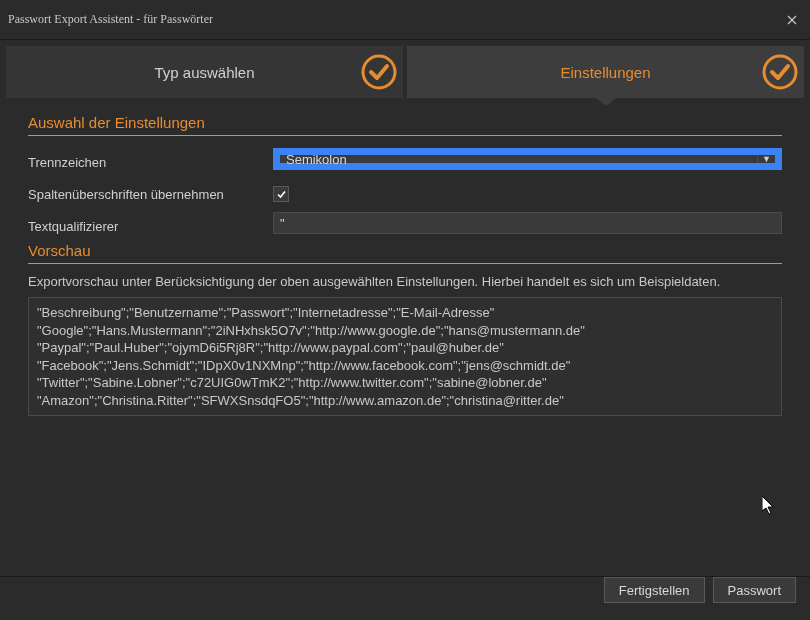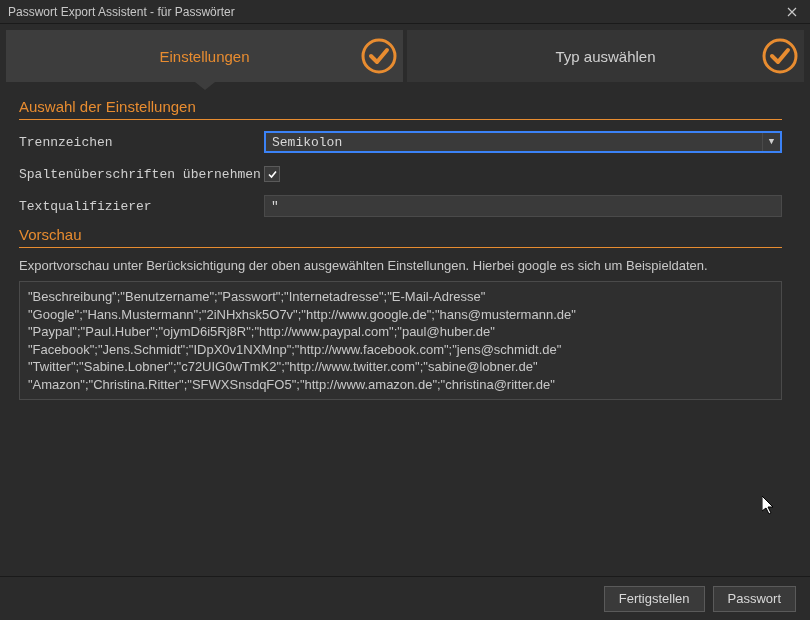--- a/index.html
+++ b/index.html
@@ -7,27 +7,28 @@
       width: 810px;
       height: 620px;
       background: #2b2b2b;
       font-family: "Segoe UI", Arial, sans-serif;
       font-size: 13px;
       color: #d0d0d0;
       overflow: hidden;
       position: relative;
     }
     .titlebar {
-      height: 24px;
+      height: 40px;
       background: #2b2b2b;
       display: flex;
       align-items: center;
       padding: 0 8px;
       justify-content: space-between;
       border-bottom: 1px solid #1a1a1a;
+      font-family: Liberation Serif, serif;
     }
     .titlebar-title {
       font-size: 12px;
       color: #c8c8c8;
     }
     .close-btn {
       width: 20px;
       height: 20px;
       display: flex;
       align-items: center;
@@ -72,48 +73,47 @@
     }
     .tab-check {
       position: absolute;
       right: 6px;
       top: 50%;
       transform: translateY(-50%);
       width: 36px;
       height: 36px;
     }
     .content {
-      padding: 16px 28px 60px 19px;
+      padding: 16px 28px 60px 28px;
     }
     .section-title {
       color: #e88c30;
       font-size: 15px;
       padding-bottom: 4px;
       border-bottom: 1px solid #e88c30;
       margin-bottom: 10px;
     }
     .form-row {
       display: flex;
-      align-items: center;
+      align-items: flex-end;
       margin-bottom: 8px;
       min-height: 24px;
-      font-family: Liberation Mono, monospace;
     }
     .form-label {
       width: 245px;
       color: #d0d0d0;
       font-size: 13px;
     }
     .form-control {
       flex: 1;
     }
     .select-wrap {
       display: flex;
       background: #3a3a3a;
-      border: 2px solid #3b82f6;
+      border: 7px solid #3b82f6;
       height: 22px;
       align-items: center;
     }
     .select-text {
       flex: 1;
       padding: 0 6px;
       color: #d8d8d8;
       font-size: 13px;
     }
     .select-arrow {
@@ -165,21 +165,21 @@
     }
     .footer {
       position: absolute;
       bottom: 0;
       left: 0;
       right: 0;
       height: 44px;
       border-top: 1px solid #1a1a1a;
       display: flex;
       justify-content: flex-end;
-      align-items: center;
+      align-items: flex-start;
       padding: 0 14px;
       gap: 8px;
       background: #2b2b2b;
     }
     .btn {
       background: #3a3a3a;
       border: 1px solid #5a5a5a;
       color: #d8d8d8;
       padding: 4px 14px;
       font-size: 13px;
@@ -201,31 +201,31 @@
 <div class="titlebar">
   <span class="titlebar-title">Passwort Export Assistent - für Passwörter</span>
   <div class="close-btn">
     <svg width="10" height="10" viewBox="0 0 10 10">
         <path d="M1 1 L9 9 M9 1 L1 9" stroke="#c8c8c8" stroke-width="1.2"></path>
       </svg>
   </div>
 </div>
 
 <div class="tabs">
-  <div class="tab active">
-    <span>Einstellungen</span>
+  <div class="tab">
+    <span>Typ auswählen</span>
     <span class="tab-check">
       <svg width="36" height="36" viewBox="0 0 36 36">
         <circle cx="18" cy="18" r="16" fill="none" stroke="#e88c30" stroke-width="3"></circle>
         <path d="M10 18 L16 24 L26 12" fill="none" stroke="#e88c30" stroke-width="4" stroke-linecap="round" stroke-linejoin="round"></path>
       </svg>
     </span>
   </div>
-  <div class="tab">
-    <span>Typ auswählen</span>
+  <div class="tab active">
+    <span>Einstellungen</span>
     <span class="tab-check">
       <svg width="36" height="36" viewBox="0 0 36 36">
         <circle cx="18" cy="18" r="16" fill="none" stroke="#e88c30" stroke-width="3"></circle>
         <path d="M10 18 L16 24 L26 12" fill="none" stroke="#e88c30" stroke-width="4" stroke-linecap="round" stroke-linejoin="round"></path>
       </svg>
     </span>
   </div>
 </div>
 
 <div class="content">
@@ -253,21 +253,21 @@
   </div>
 
   <div class="form-row">
     <div class="form-label">Textqualifizierer</div>
     <div class="form-control">
       <input class="text-input" type="text" value="&quot;" style="">
     </div>
   </div>
 
   <div class="section-title section-gap">Vorschau</div>
-  <div class="preview-desc">Exportvorschau unter Berücksichtigung der oben ausgewählten Einstellungen. Hierbei google es sich um Beispieldaten.</div>
+  <div class="preview-desc">Exportvorschau unter Berücksichtigung der oben ausgewählten Einstellungen. Hierbei handelt es sich um Beispieldaten.</div>
   <div class="preview-box">"Beschreibung";"Benutzername";"Passwort";"Internetadresse";"E-Mail-Adresse"
 "Google";"Hans.Mustermann";"2iNHxhsk5O7v";"http://www.google.de";"hans@mustermann.de"
 "Paypal";"Paul.Huber";"ojymD6i5Rj8R";"http://www.paypal.com";"paul@huber.de"
 "Facebook";"Jens.Schmidt";"IDpX0v1NXMnp";"http://www.facebook.com";"jens@schmidt.de"
 "Twitter";"Sabine.Lobner";"c72UIG0wTmK2";"http://www.twitter.com";"sabine@lobner.de"
 "Amazon";"Christina.Ritter";"SFWXSnsdqFO5";"http://www.amazon.de";"christina@ritter.de"</div>
 </div>
 
 <div class="footer">
   <button class="btn">Fertigstellen</button>

